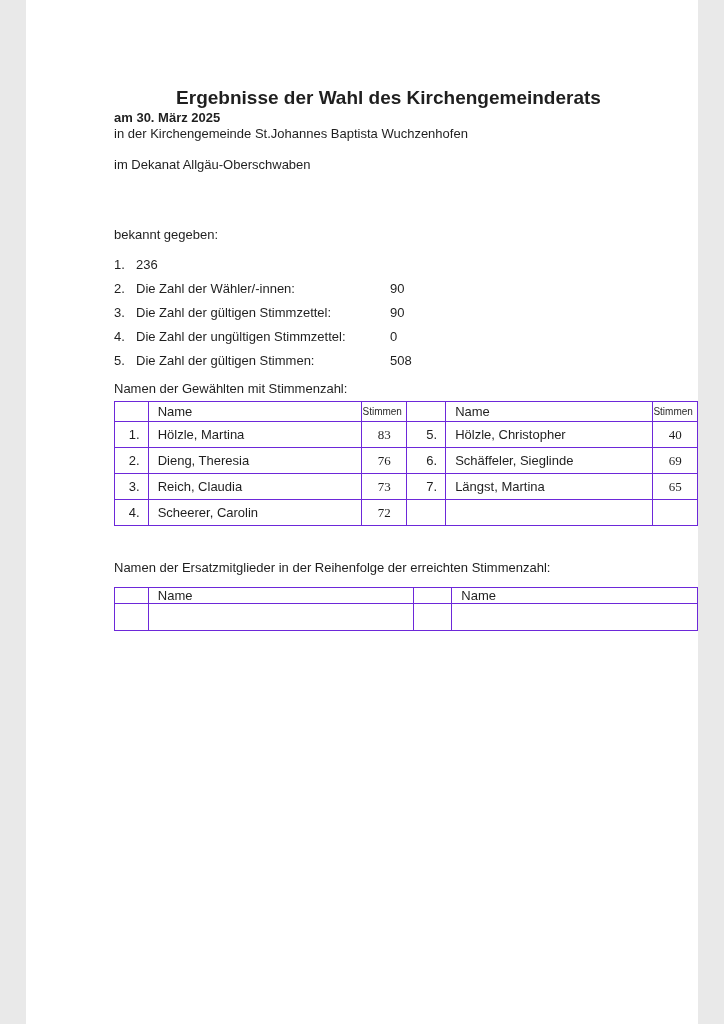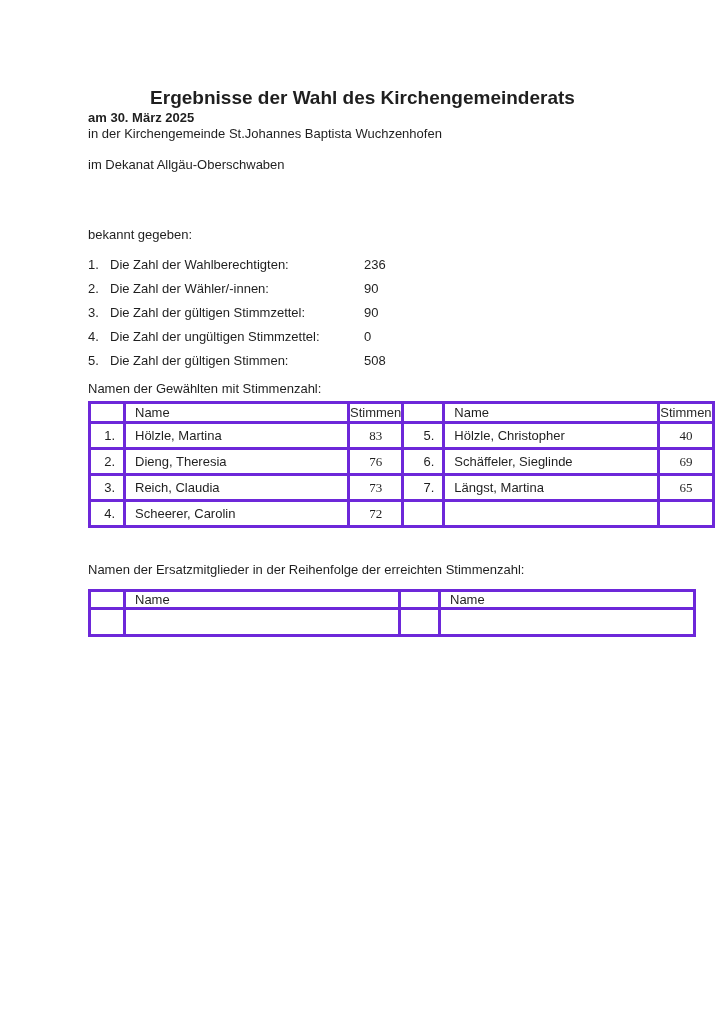--- a/index.html
+++ b/index.html
@@ -1,18 +1,18 @@
 <!DOCTYPE html>
 <html lang="de"><head>
 <meta charset="utf-8">
 <style>
   * { margin: 0; padding: 0; box-sizing: border-box; }
   html, body { background: #e9e9e9; }
   .page {
-    width: 724px;
+    width: 672px;
     height: 1024px;
     margin: 0 auto;
     background: #ffffff;
     color: #1f1f1f;
     font-family: "Liberation Sans", "DejaVu Sans", sans-serif;
     position: relative;
     overflow: hidden;
   }
   .content { padding: 87px 0 0 88px; }
   .text-block { width: 549px; }
@@ -49,56 +49,55 @@
   .stat-value {}
 
   .section-heading { font-size: 13px; line-height: 16px; }
   .heading-elected { margin-top: 4px; }
   .heading-subs { margin-top: 34px; }
 
   table { border-collapse: collapse; table-layout: fixed; }
   .results-table { margin-top: 4px; }
   .subs-table { margin-top: 11px; }
   td {
-    border: 3px solid #6d28d9;
+    border: 1px solid #6d28d9;
     font-size: 13px;
     vertical-align: middle;
     padding: 0;
     overflow: hidden;
     white-space: nowrap;
   }
   tr.hdr td { height: 20px; }
   tr.row td { height: 26px; }
   .subs-table tr.hdr td { height: 16px; }
   .subs-table tr.row td { height: 27px; }
   td.pos { text-align: right; padding-right: 8px; }
   td.nm  { text-align: left; padding-left: 9px; }
   td.vt  { text-align: center; font-family: Liberation Serif, serif; }
-  td.vt-h { text-align: center; font-size: 13px; color: #2a2a2a; margin-top: 24px; }
+  td.vt-h { text-align: left; font-size: 10px; color: #2a2a2a; margin-top: 24px; }
 </style>
 </head>
 <body>
 
 <div class="page">
   <div class="content">
 
     <div class="text-block">
       <div class="doc-title">Ergebnisse der Wahl des Kirchengemeinderats</div>
       <div class="doc-subtitle">am 30. März 2025</div>
       <div class="body-line parish-line">in der Kirchengemeinde St.Johannes Baptista Wuchzenhofen</div>
       <div class="body-line dekanat-line">im Dekanat Allgäu-Oberschwaben</div>
 
       <div class="intro">
         <span class="lline">bekannt gegeben:</span>
       </div>
 
       <div class="stats">
         <div class="stat-row">
           <span class="stat-num">1.</span>
-          <span class="stat-label">Die Zahl der Wahlberechtigten:</span>
           <span class="stat-value">236</span>
         </div>
         <div class="stat-row">
           <span class="stat-num">2.</span>
           <span class="stat-label">Die Zahl der Wähler/-innen:</span>
           <span class="stat-value">90</span>
         </div>
         <div class="stat-row">
           <span class="stat-num">3.</span>
           <span class="stat-label">Die Zahl der gültigen Stimmzettel:</span>

